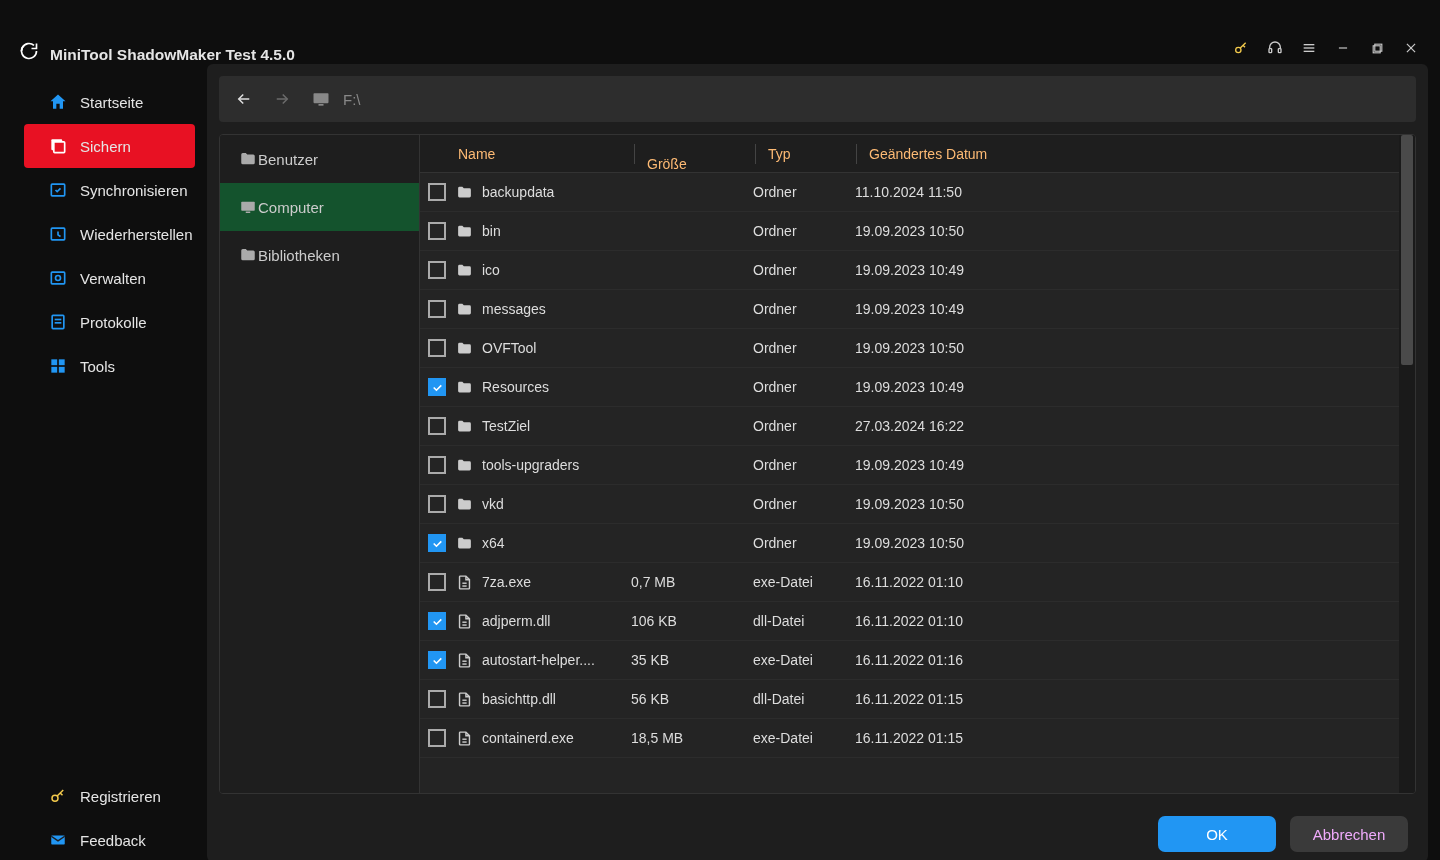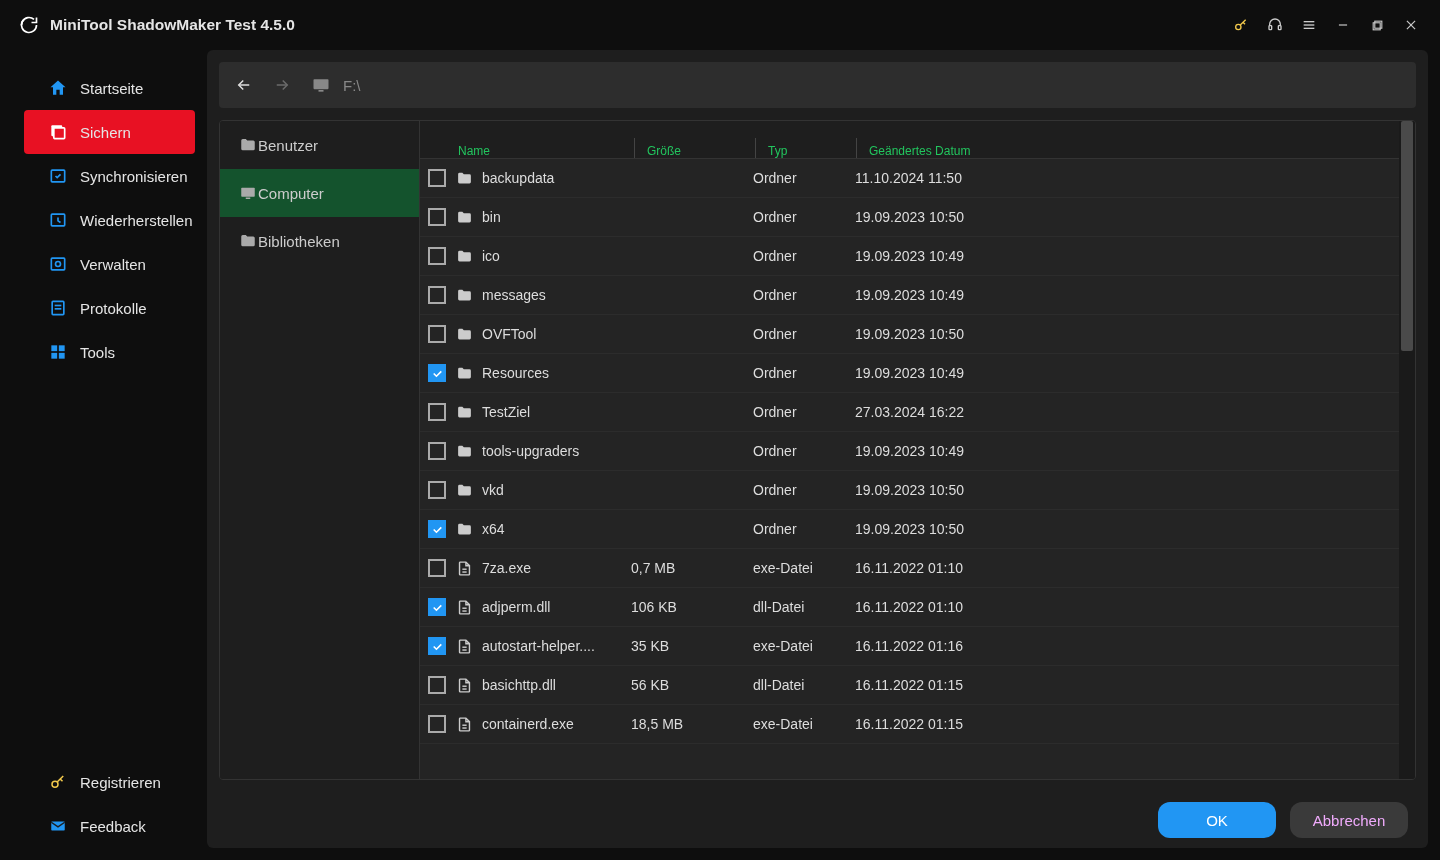--- a/index.html
+++ b/index.html
@@ -6,22 +6,22 @@
   body {
     width: 1440px; height: 860px;
     background: #0e0e0e;
     font-family: "Segoe UI", Arial, sans-serif;
     font-size: 14px;
     color: #e5e5e5;
     overflow: hidden;
     padding: 0 12px 12px 12px;
   }
   .titlebar {
-    display: flex; align-items: center;
-    height: 50px;
+    display: flex; align-items: flex-end;
+    height: 64px;
     padding: 0 0 0 4px;
   }
   .titlebar .logo { width: 26px; height: 26px; display:flex;align-items:center;justify-content:center; }
   .titlebar .title { font-weight: 600; font-size: 15.5px; margin-left: 8px; }
   .titlebar .spacer { flex: 1; }
   .titlebar .wc { width: 34px; height: 32px; display:flex;align-items:center;justify-content:center; cursor: pointer; }
   .main {
     display: flex;
     height: calc(100% - 50px);
   }
@@ -86,26 +86,26 @@
     height: 48px;
     padding-left: 18px;
     cursor: pointer;
     font-size: 15px;
     color: #ccc;
   }
   .tree-item.selected { background: #14532d; }
   .tree-item .tic { width: 20px; height: 20px; display:flex;align-items:center;justify-content:center; color:#aaa; }
   .filepane { flex: 1; display:flex; flex-direction:column; background:#242424; position:relative; }
   .cols {
-    display: flex; align-items:flex-end;
+    display: flex; align-items:center;
     height: 38px;
     background: #1e1e1e;
     border-bottom: 1px solid #333;
-    color: #22c55e;
-    font-size: 12px;
+    color: #fdba74;
+    font-size: 14px;
   }
   .c-chk { width: 34px; }
   .c-name { width: 180px; padding-left: 4px; }
   .c-size { width: 122px; margin-top: 20px; }
   .c-type { width: 102px; }
   .c-date { flex:1; }
   .cols > span { display:inline-block; }
   .cols .sep { width:1px; height:20px; background:#444; margin-right:12px;}
   .filelist { flex:1; overflow:hidden; }
   .row {
@@ -132,21 +132,21 @@
   .scrollbar { position:absolute; right:0; top:0; bottom:0; width:16px; background:#1a1a1a; }
   .scrollbar .thumb { position:absolute; left:2px; right:2px; top:0; height:35%; background:#4a4a4a; border-radius:2px; }
   .footer {
     height: 56px;
     display:flex; align-items:center; justify-content:flex-end;
     padding: 0 20px;
     gap: 14px;
   }
   .btn {
     min-width: 118px; height: 36px;
-    border-radius: 12px;
+    border-radius: 7px;
     display:flex;align-items:center;justify-content:center;
     font-size:15px;
     cursor:pointer;
   }
   .btn-primary { background:#2196f3; color:#fff; }
   .btn-secondary { background:#3a3a3a; color:#f0abfc; }
   svg { display:block; }
 </style>
 </head>
 <body>

